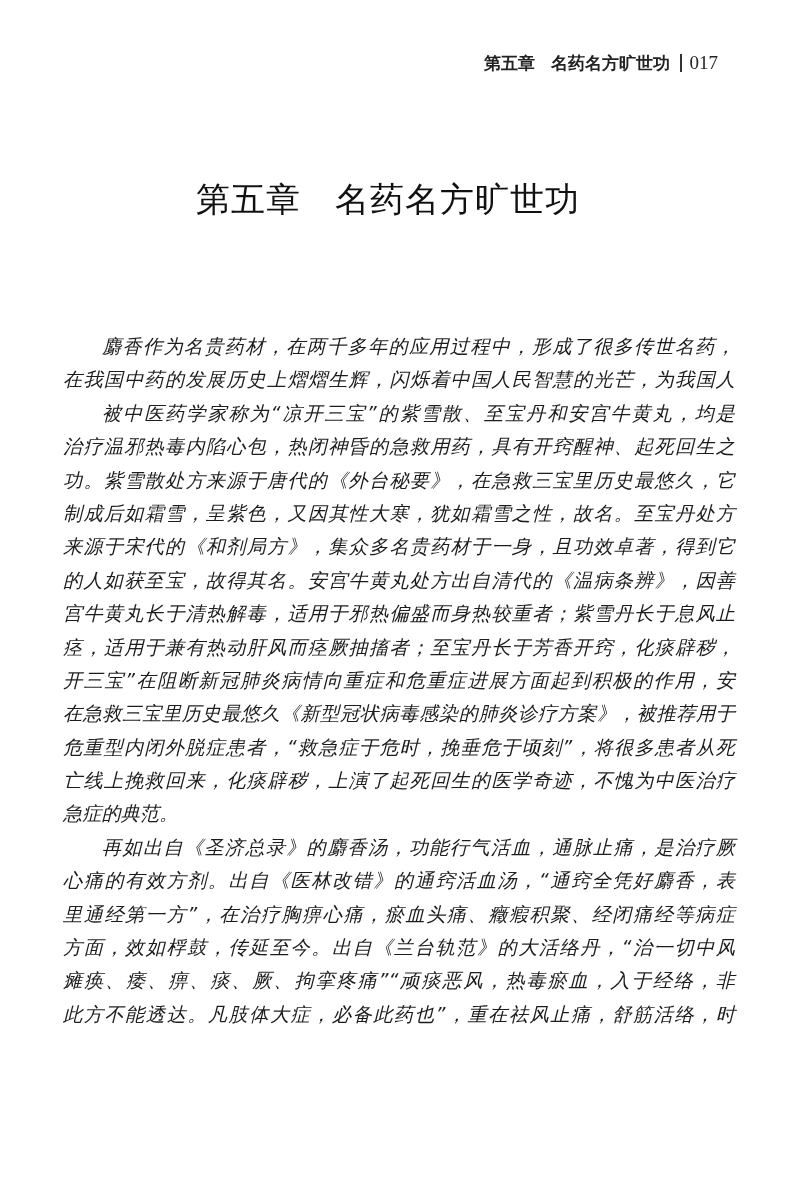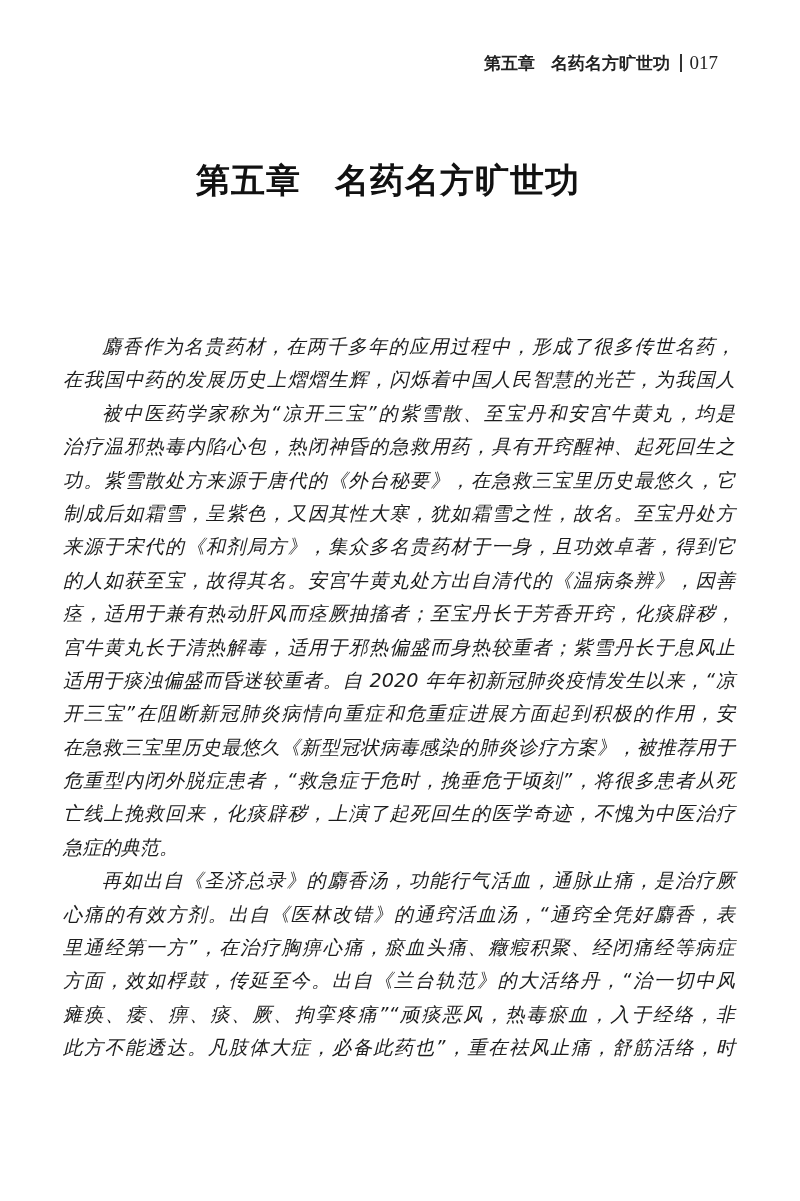--- a/index.html
+++ b/index.html
@@ -6,23 +6,23 @@
   body { width: 800px; height: 1201px; position: relative; overflow: hidden; color: #1a1a1a; }
   .running-header {
     position: absolute; left: 484px; top: 50px; height: 26px;
     font-family: "DejaVu Sans", "Liberation Sans", sans-serif;
     font-size: 17px; font-weight: bold; line-height: 26px; white-space: nowrap; color: #222;
   }
   .running-header .gap { display: inline-block; width: 16px; }
   .running-header .sep { display: inline-block; width: 1.5px; height: 18px; background: #333; vertical-align: -3px; margin: 0 8px 0 10px; }
   .running-header .pageno { font-family: "Liberation Serif", serif; font-weight: normal; font-size: 19px; margin-top: 44px; }
   .chapter-title {
-    position: absolute; left: 196px; top: 157px; height: 46px;
+    position: absolute; left: 196px; top: 176px; height: 46px;
     font-family: "DejaVu Serif", "Liberation Serif", serif;
-    font-size: 34px; font-weight: bold; line-height: 46px; white-space: nowrap; color: #111;
+    font-size: 34px; font-weight: normal; line-height: 46px; white-space: nowrap; color: #111;
     letter-spacing: 1px;
   }
   .chapter-title .gap { display: inline-block; width: 34px; }
   .body-text {
     position: absolute; left: 63px; top: 330px; width: 672px;
     font-family: "DejaVu Sans", "Liberation Sans", sans-serif;
     font-size: 19.2px; line-height: 33.4px; color: #1c1c1c; font-style: italic;
   }
   .line { white-space: nowrap; height: 33.4px; text-align: justify; text-align-last: justify; }
   .line.last { text-align-last: left; }
@@ -44,23 +44,22 @@
     <div class="line indent">麝香作为名贵药材，在两千多年的应用过程中，形成了很多传世名药，</div>
     <div class="line">在我国中药的发展历史上熠熠生辉，闪烁着中国人民智慧的光芒，为我国人</div>
   </div>
   <div>
     <div class="line indent">被中医药学家称为“凉开三宝”的紫雪散、至宝丹和安宫牛黄丸，均是</div>
     <div class="line">治疗温邪热毒内陷心包，热闭神昏的急救用药，具有开窍醒神、起死回生之</div>
     <div class="line">功。紫雪散处方来源于唐代的《外台秘要》，在急救三宝里历史最悠久，它</div>
     <div class="line">制成后如霜雪，呈紫色，又因其性大寒，犹如霜雪之性，故名。至宝丹处方</div>
     <div class="line">来源于宋代的《和剂局方》，集众多名贵药材于一身，且功效卓著，得到它</div>
     <div class="line">的人如获至宝，故得其名。安宫牛黄丸处方出自清代的《温病条辨》，因善</div>
+    <div class="line">宫牛黄丸长于清热解毒，适用于邪热偏盛而身热较重者；紫雪丹长于息风止</div>
     <div class="line">痉，适用于兼有热动肝风而痉厥抽搐者；至宝丹长于芳香开窍，化痰辟秽，</div>
-    <div class="line">宫牛黄丸长于清热解毒，适用于邪热偏盛而身热较重者；紫雪丹长于息风止</div>
-    <div class="line">适用于痰浊偏盛而昏迷较重者。自 2020 年年初新冠肺炎疫情发生以来，“凉</div>
     <div class="line">开三宝”在阻断新冠肺炎病情向重症和危重症进展方面起到积极的作用，安</div>
     <div class="line">在急救三宝里历史最悠久《新型冠状病毒感染的肺炎诊疗方案》，被推荐用于</div>
     <div class="line">危重型内闭外脱症患者，“救急症于危时，挽垂危于顷刻”，将很多患者从死</div>
     <div class="line">亡线上挽救回来，化痰辟秽，上演了起死回生的医学奇迹，不愧为中医治疗</div>
     <div class="line last">急症的典范。</div>
   </div>
   <div>
     <div class="line indent">再如出自《圣济总录》的麝香汤，功能行气活血，通脉止痛，是治疗厥</div>
     <div class="line">心痛的有效方剂。出自《医林改错》的通窍活血汤，“通窍全凭好麝香，表</div>
     <div class="line">里通经第一方”，在治疗胸痹心痛，瘀血头痛、癥瘕积聚、经闭痛经等病症</div>

